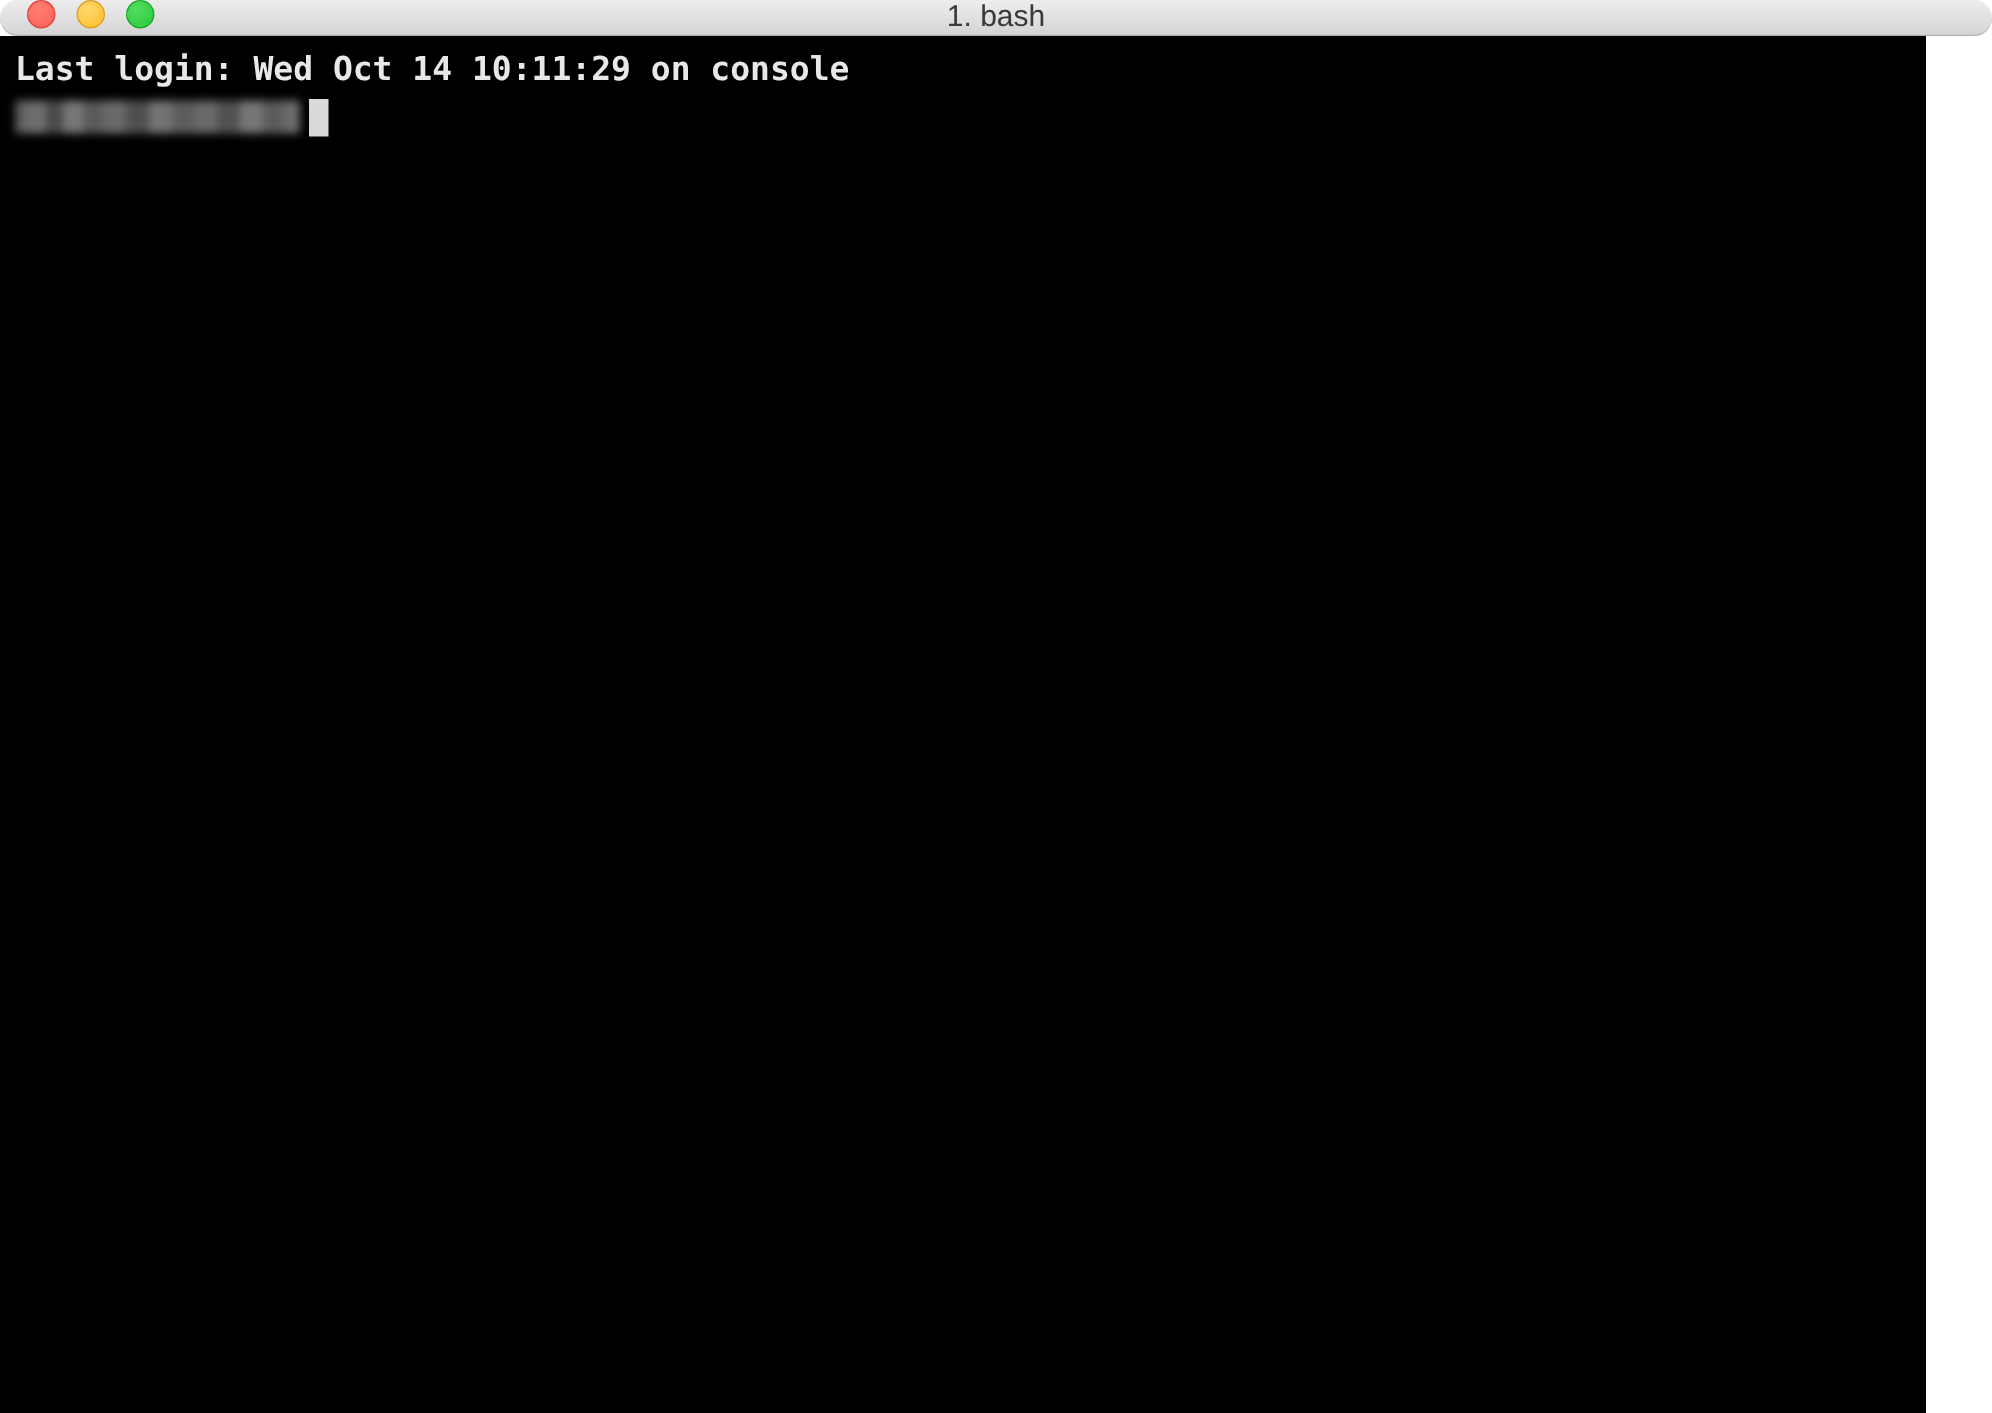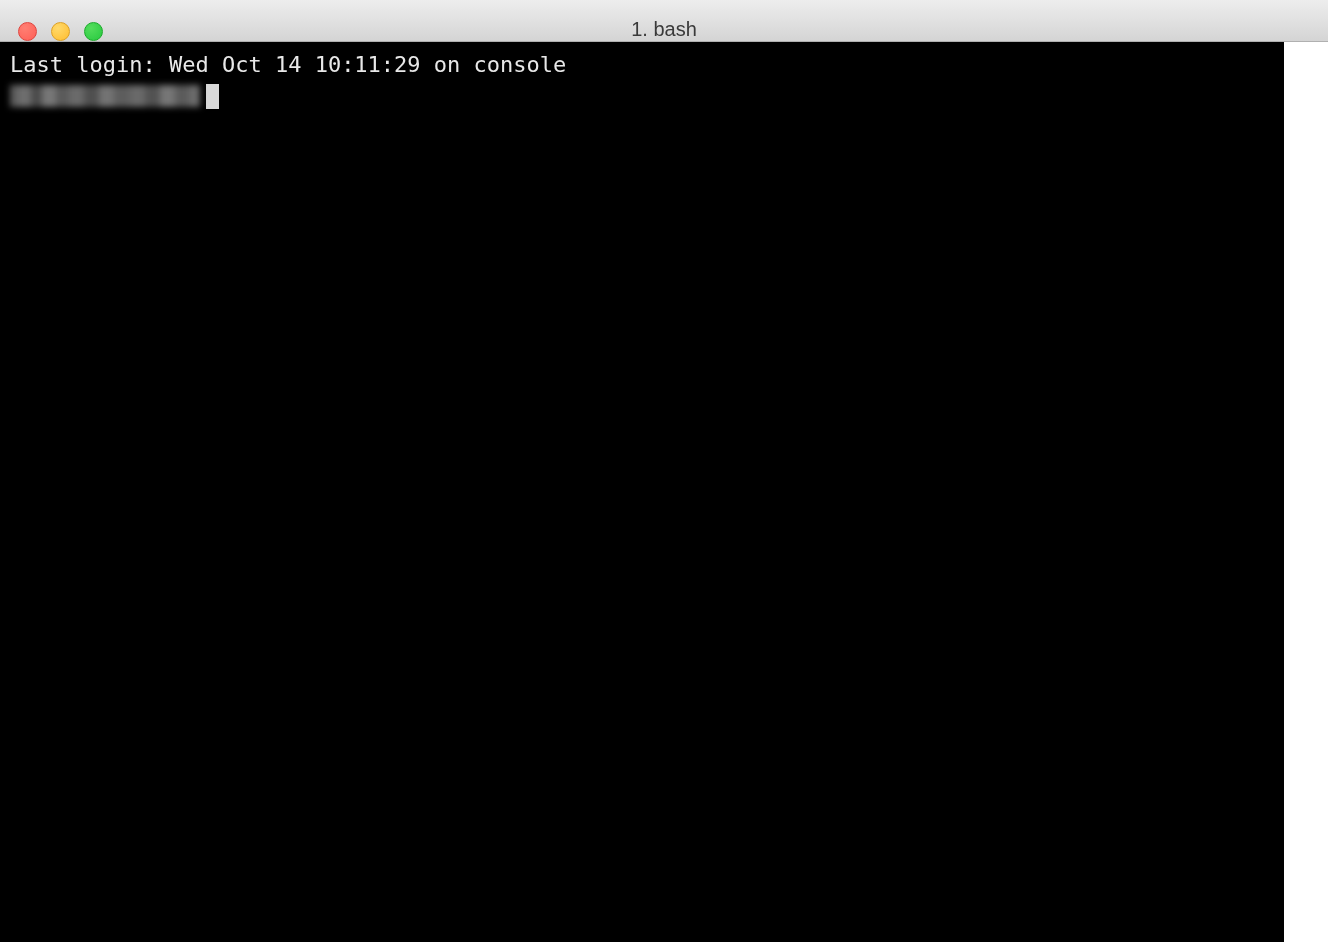--- a/index.html
+++ b/index.html
@@ -14,26 +14,27 @@
       height: 942px;
       overflow: hidden;
     }
     .window {
       width: 1328px;
       height: 942px;
       display: flex;
       flex-direction: column;
     }
     .titlebar {
-      height: 42px;
+      height: 24px;
       background: linear-gradient(to bottom, #ededed 0%, #e1e1e1 50%, #d4d4d4 100%);
       border-bottom: 1px solid #b0b0b0;
       display: flex;
-      align-items: flex-end;
+      align-items: flex-start;
       position: relative;
+      border-radius: 20px;
     }
     .traffic-lights {
       display: flex;
       align-items: center;
       gap: 14px;
       padding-left: 18px;
     }
     .light {
       width: 19px;
       height: 19px;
@@ -67,20 +68,21 @@
     .terminal {
       background: #000000;
       flex: 1;
       padding: 8px 10px;
       font-family: "Menlo", "Monaco", "Consolas", monospace;
       font-size: 22px;
       color: #e8e8e8;
       line-height: 1.4;
       white-space: pre;
       overflow: hidden;
+      font-weight: bold;
     }
     .right-gutter {
       width: 44px;
       background: #ffffff;
       height: 100%;
     }
     .prompt-line {
       display: flex;
       align-items: center;
       height: 31px;

